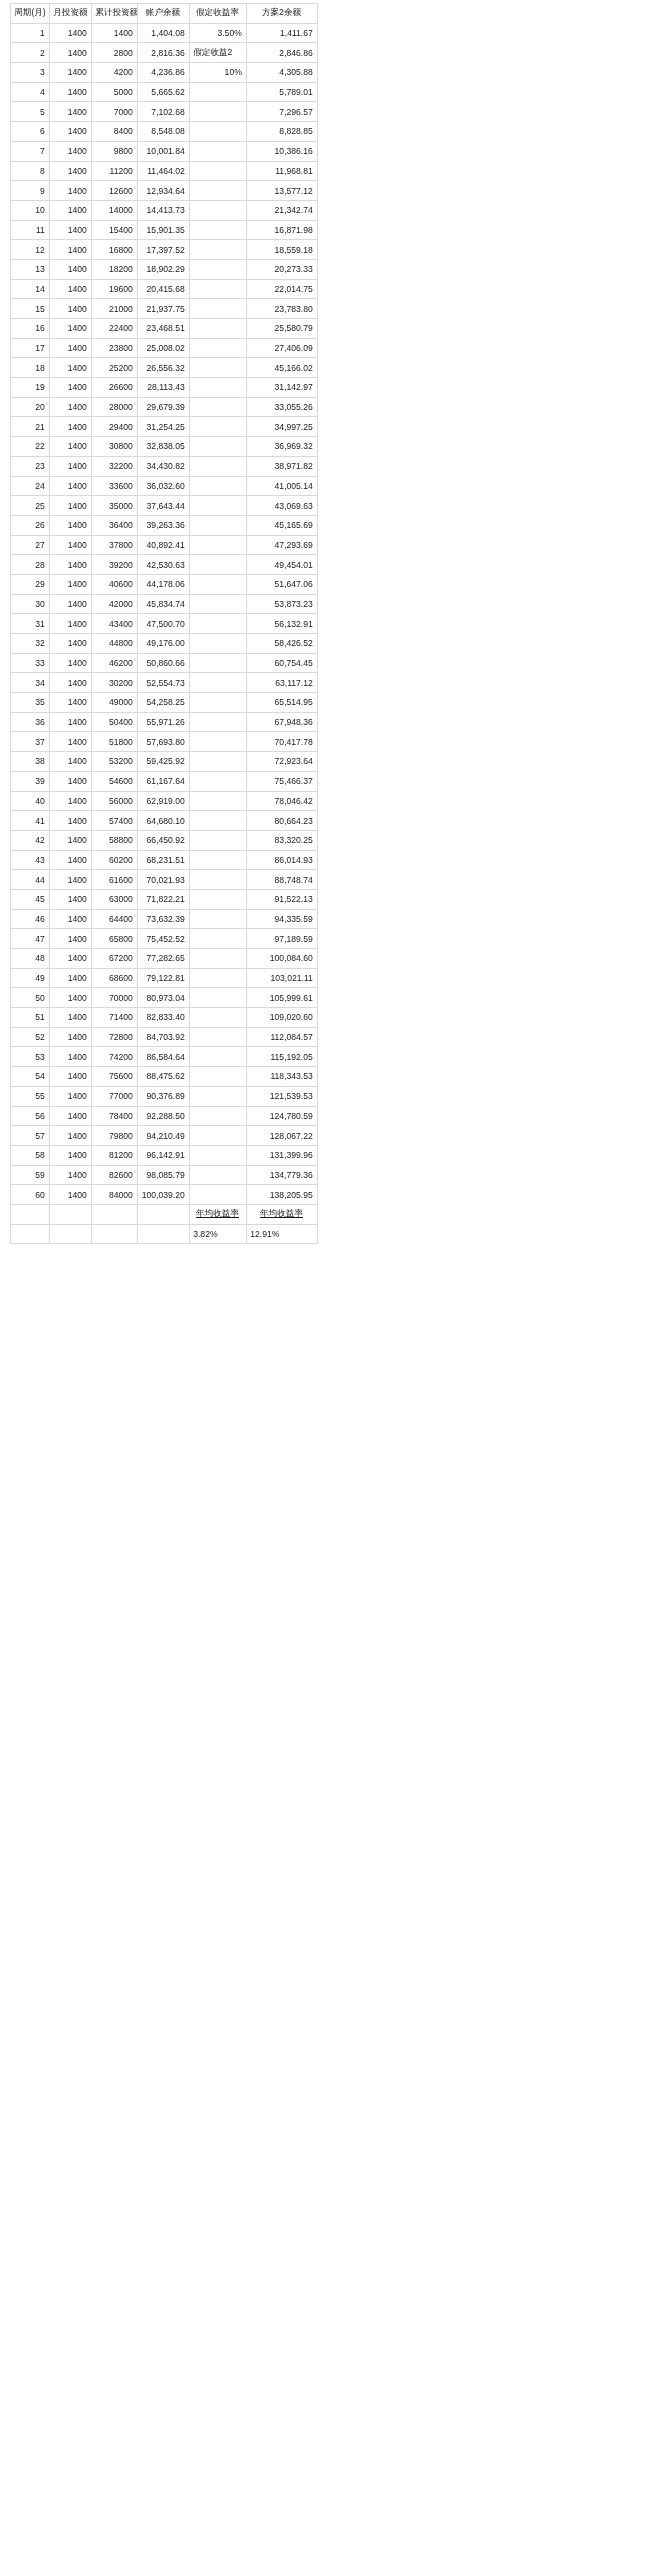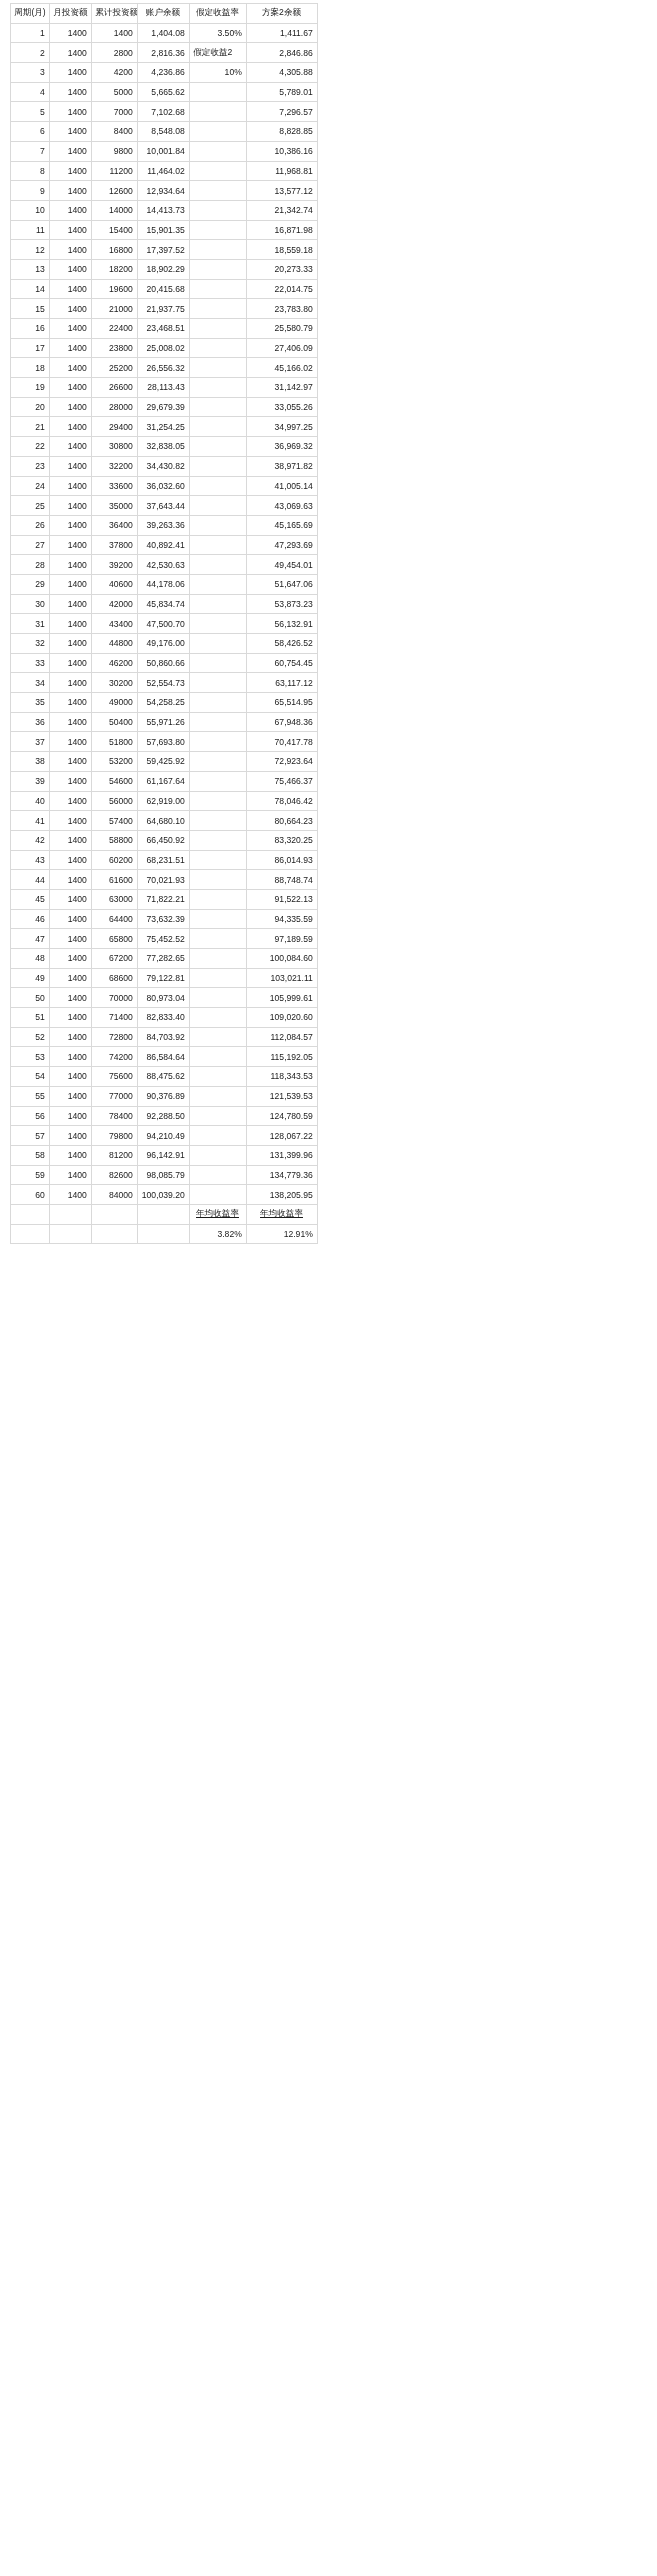--- a/index.html
+++ b/index.html
@@ -47,21 +47,21 @@
   col.c5 { width: 71px; }
 
   td.num { text-align: right; }
   td.ctr { text-align: left; }
   td.blank { border-left: 0.7px solid #d9d9d9; border-right: 0.7px solid #d9d9d9; }
   tr.foot td { height: 18.7px; }
   td.empty-nb {
     border: none;
   }
   .footer-label { text-align: center; font-size: 8.6px; text-decoration: underline; }
-  .footer-val { text-align: right; font-size: 8.6px; }
+  .footer-val { text-align: left; font-size: 8.6px; }
 </style>
 </head>
 <body>
 
 <div class="sheet">
   <table class="grid">
     <colgroup>
       <col class="c0">
         <col class="c1">
         <col class="c2">

